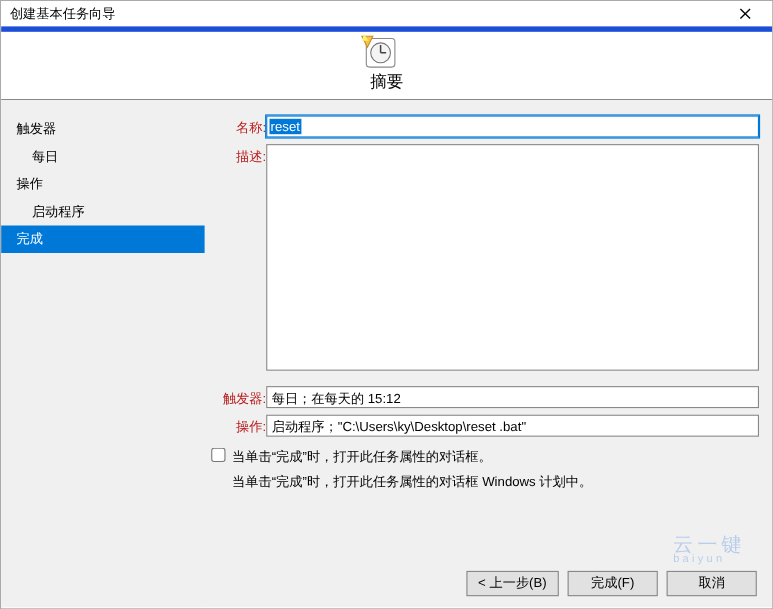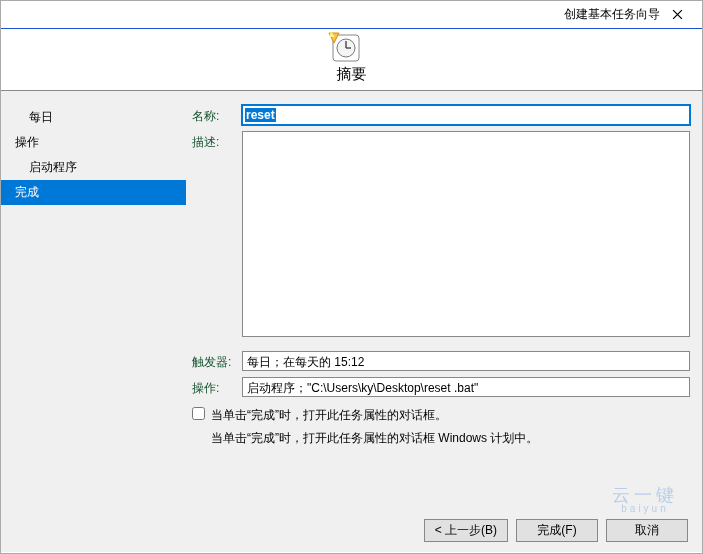--- a/index.html
+++ b/index.html
@@ -12,23 +12,22 @@
     overflow: hidden;
     position: relative;
     border: 1px solid #aaa;
   }
   
   .titlebar {
     height: 28px;
     display: flex;
     align-items: center;
     padding: 0 8px;
-    border-bottom: 1px solid #1d4ed8;
-    background: #fff;
-    text-align: right;
+    border-bottom: 5px solid #1d4ed8;
+    background: #fff;
   }
   .titlebar .title { flex: 1; font-size: 12px; color: #000; }
   .close-btn {
     width: 34px; height: 22px;
     display: flex; align-items: center; justify-content: center;
     cursor: pointer;
   }
   .close-btn svg { width: 11px; height: 11px; }
   
   .header-panel {
@@ -74,23 +73,23 @@
     padding: 14px 12px 10px 6px;
     position: relative;
   }
   .form-row {
     display: flex;
     align-items: flex-start;
     margin-bottom: 6px;
   }
   .form-label {
     width: 50px;
-    text-align: left;
+    text-align: right;
     padding-top: 3px;
-    color: #14532d;
+    color: #b91c1c;
   }
   .desc-box {
     flex: 1;
     border: 1px solid #888;
     height: 206px;
     background: #fff;
     resize: none;
     font-family: inherit;
     font-size: 12px;
     padding: 2px;
@@ -139,29 +138,28 @@
   }
   .btn:disabled { color: #888; cursor: default; }
   .watermark {
     position: absolute;
     right: 24px;
     bottom: 38px;
     color: rgba(80,140,220,0.35);
     font-size: 18px;
     letter-spacing: 4px;
     pointer-events: none;
-    text-align:center;
     line-height: 1;
   }
   .watermark .sub { font-size: 10px; letter-spacing: 3px; display:block; }
   .name-input-wrap {
     flex:1; position:relative; border:1px solid #0078d7; outline:1px solid #0078d7; height:20px; background:#fff; display:flex; align-items:center; padding:0 2px;
   }
   .name-input-wrap .seltext {
-    background:#0078d7; color:#fff; padding:0 1px; font-size:12px;font-weight:bold;
+    background:#0078d7; color:#fff; padding:0 1px; font-size:12px;
   }
 </style>
 </head>
 <body>
 
 <div class="titlebar">
   <span class="title">创建基本任务向导</span>
   <div class="close-btn">
     <svg viewBox="0 0 10 10">
         <path d="M1 1 L9 9 M9 1 L1 9" stroke="#000" stroke-width="1.1" fill="none"></path>
@@ -178,20 +176,21 @@
       <line x1="19" y1="19" x2="24" y2="19" stroke="#444" stroke-width="1.4"></line>
       <polygon points="2,4 12,4 7,14" fill="#f6c24a" stroke="#c89020"></polygon>
       <polygon points="4,2 8,8 2,8" fill="#fff176"></polygon>
     </svg>
   </div>
   <div class="header-heading">摘要</div>
 </div>
 
 <div class="body-area">
   <div class="sidebar" id="sidebar">
+      <div class="nav-item">触发器</div>
       <div class="nav-item sub">每日</div>
       <div class="nav-item">操作</div>
       <div class="nav-item sub">启动程序</div>
       <div class="nav-item selected">完成</div>
     </div>
 
   <div class="content">
 
     <div class="form-row">
       <div class="form-label">名称:</div>

